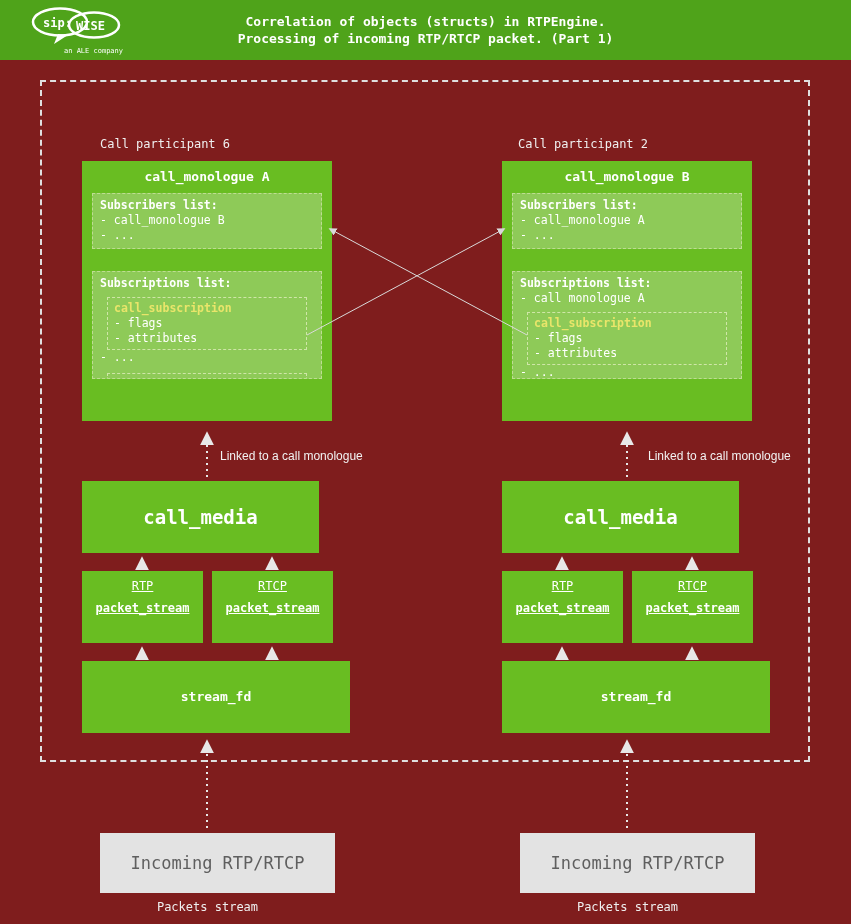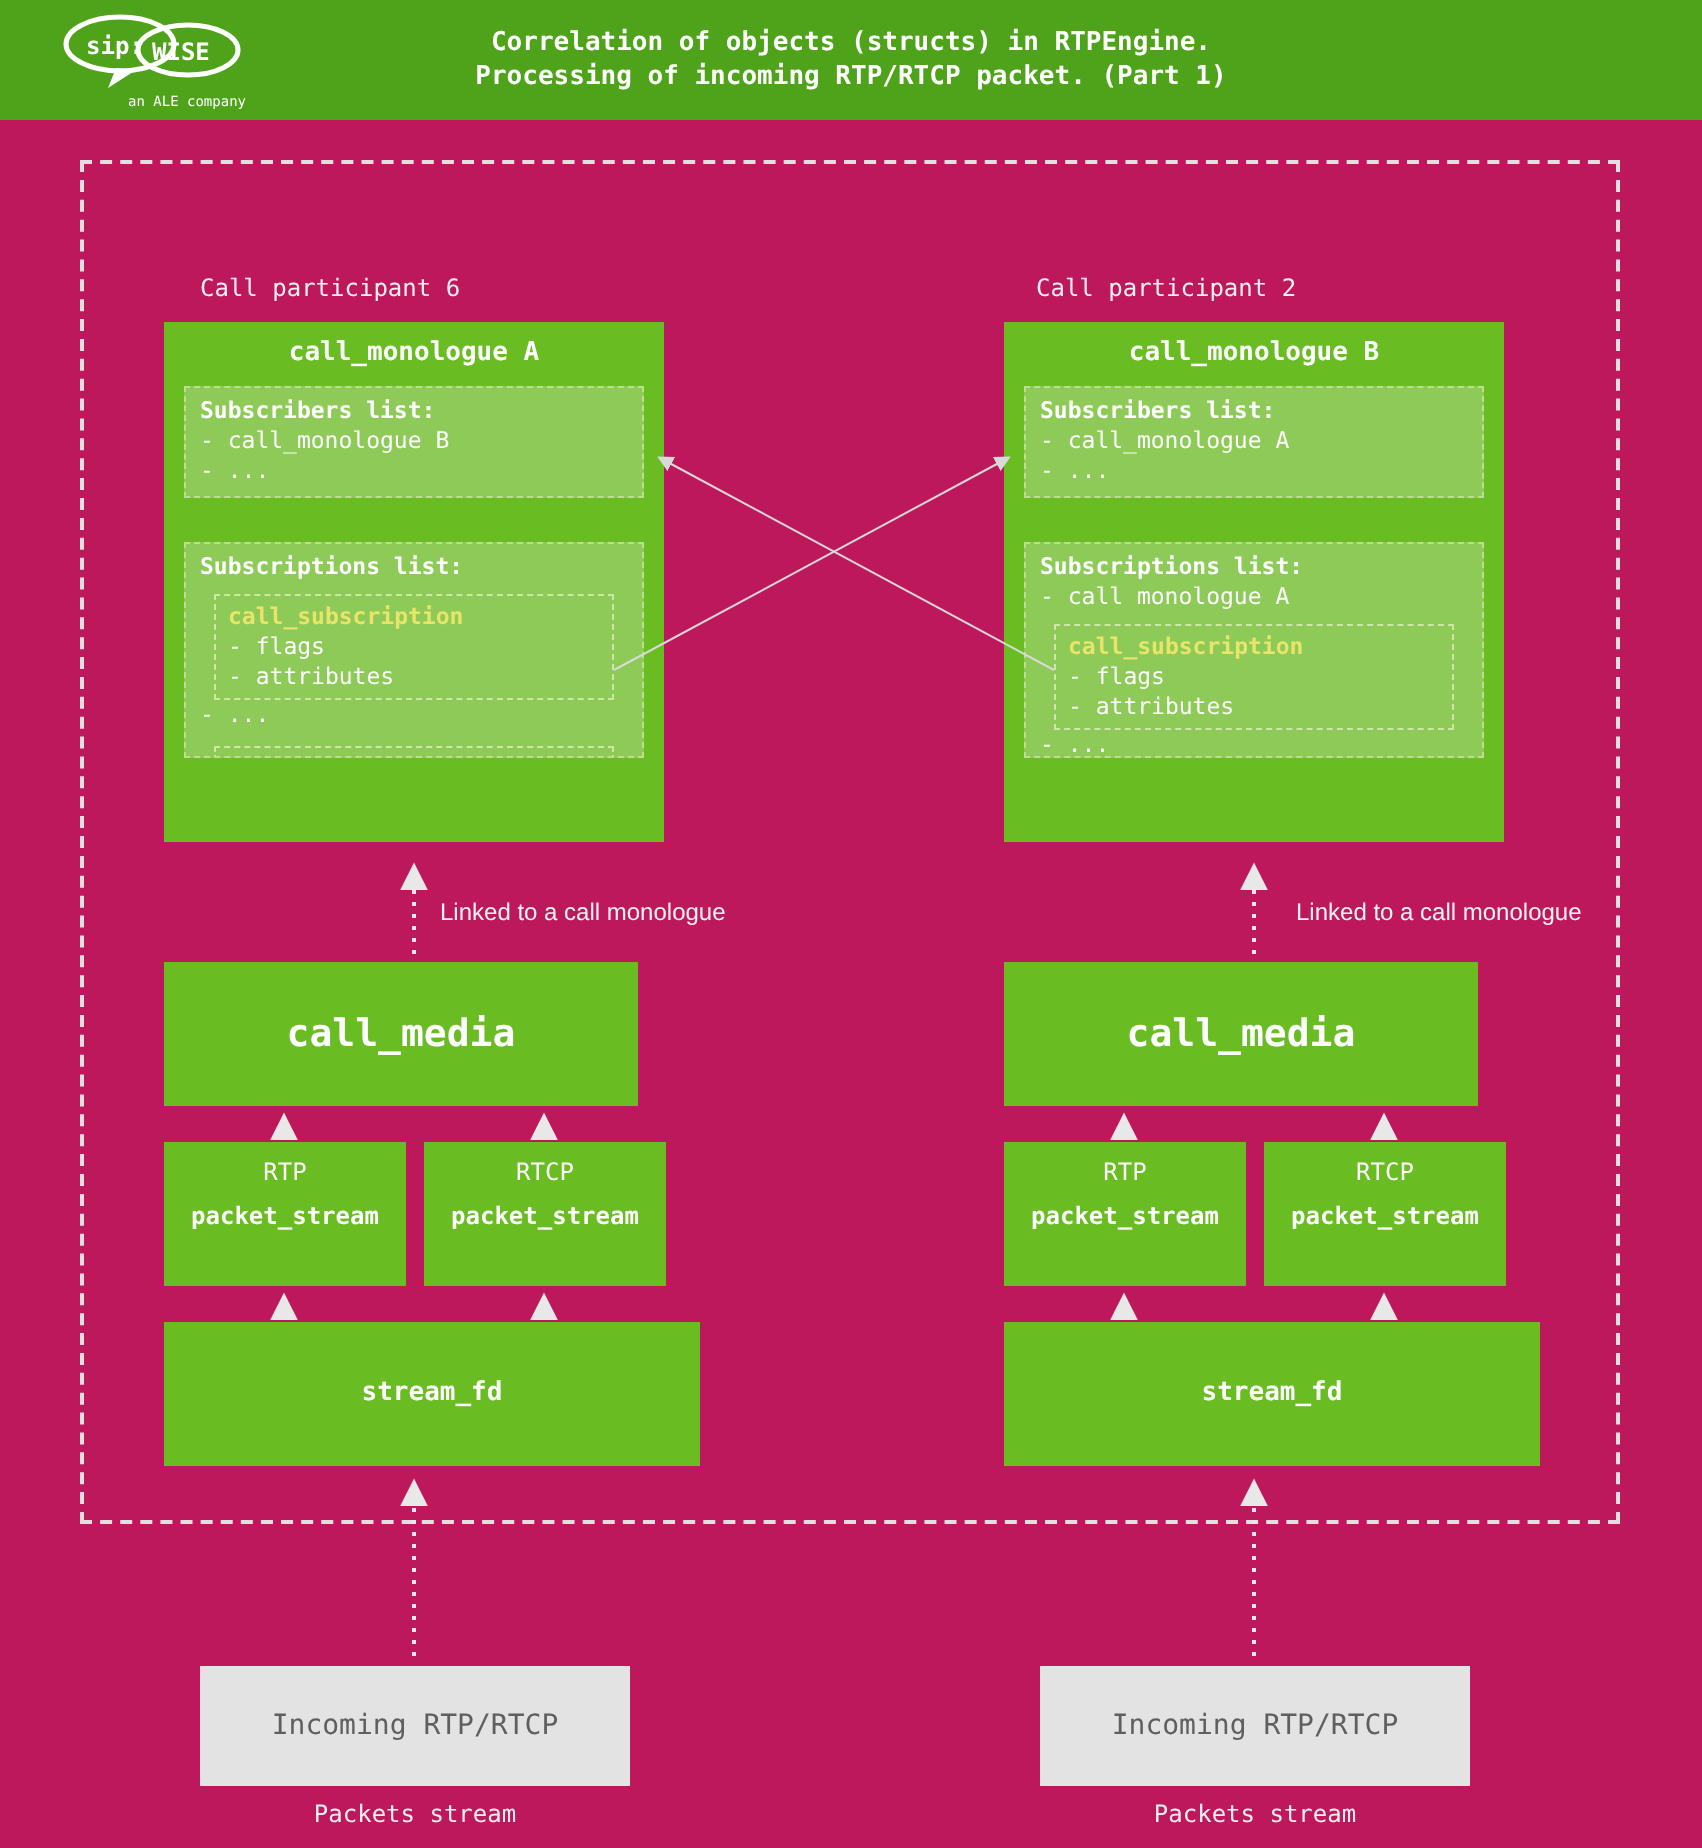--- a/index.html
+++ b/index.html
@@ -1,21 +1,21 @@
 <!DOCTYPE html>
 <html><head>
 <meta charset="utf-8">
 <style>
   html,body{margin:0;padding:0;overflow:hidden;}
   body{
     width:851px;height:924px;
     background:#808080;
     font-family:"DejaVu Sans Mono", monospace;
   }
-  .stage{position:relative;width:851px;height:924px;background:#be185d;overflow:hidden;}
+  .stage{position:relative;width:851px;height:924px;background:#7f1d1d;overflow:hidden;}
 
   
   .header{position:absolute;left:0;top:0;width:851px;height:60px;background:#4fa31a;}
   .header-title{position:absolute;left:0;right:0;top:13px;text-align:center;
     color:#ffffff;font-weight:bold;font-size:13px;line-height:17px;}
   .logo{position:absolute;left:30px;top:5px;width:100px;height:52px;}
 
   
   .frame{position:absolute;left:40px;top:80px;width:770px;height:682px;
     border:2px dashed #e0e0e0;box-sizing:border-box;}
@@ -36,31 +36,31 @@
   .subscriptions{top:110px;height:108px;}
   .sub-nested{border:1px dashed #cfe6a8;margin:6px 0 0 7px;width:200px;
     padding:3px 6px;box-sizing:border-box;}
   .sub-nested .nested-title{font-weight:bold;color:#e9e56a;}
   .more-line{margin-top:8px;}
   .partial-box{border:1px dashed #cfe6a8;border-bottom:none;height:12px;
     margin:8px 0 0 7px;width:200px;box-sizing:border-box;}
 
   .media-box{width:237px;height:72px;top:481px;text-align:center;
     font-weight:bold;font-size:19px;line-height:72px;}
-  .pkt-box{width:121px;height:72px;top:571px;text-align:center;}
+  .pkt-box{width:121px;height:72px;top:571px;text-align:center;text-decoration:underline;}
   .pkt-box .proto{font-size:12px;margin-top:8px;}
   .pkt-box .pname{font-weight:bold;font-size:12px;margin-top:8px;}
   .fd-box{width:268px;height:72px;top:661px;text-align:center;
     font-weight:bold;font-size:13px;line-height:72px;}
 
   .link-label{position:absolute;top:449px;font-family:"Liberation Sans",sans-serif;
     font-size:12px;color:#f2f2f2;}
 
-  .incoming-box{position:absolute;top:833px;width:215px;height:60px;background:#e3e3e3;
-    color:#5f5f5f;font-size:14px;text-align:center;line-height:60px;}
+  .incoming-box{position:absolute;top:833px;width:235px;height:60px;background:#e3e3e3;
+    color:#5f5f5f;font-size:17px;text-align:center;line-height:60px;}
   .pstream-label{position:absolute;top:900px;width:215px;text-align:center;
     font-size:12px;color:#efefef;}
 
   .overlay{position:absolute;left:0;top:0;width:851px;height:924px;pointer-events:none;}
 </style>
 </head>
 <body>
 
 <div class="stage">
 

